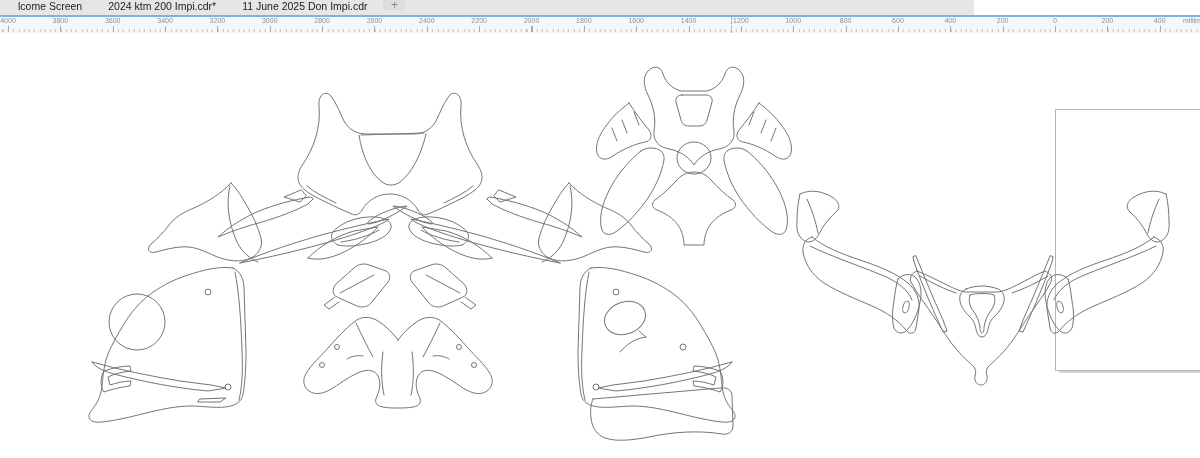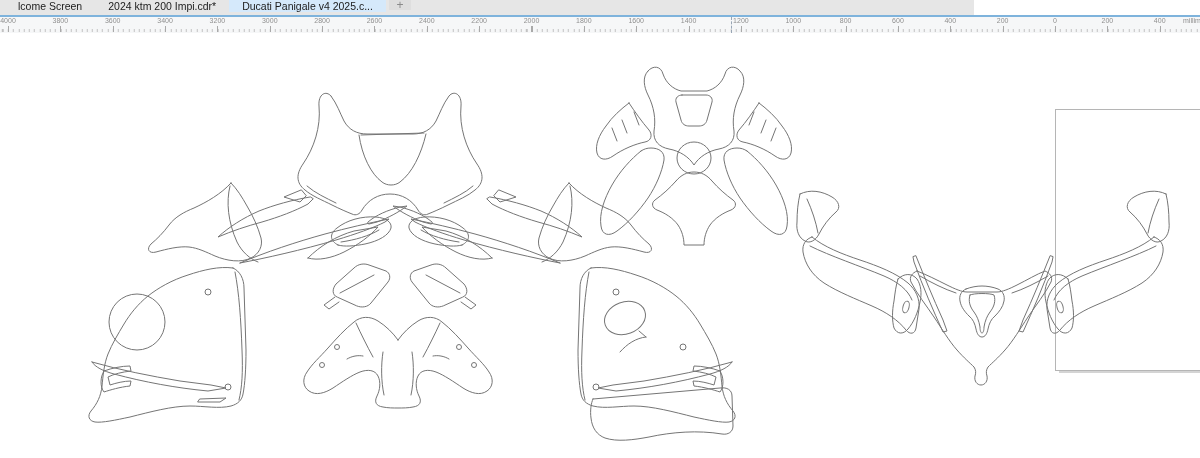--- a/index.html
+++ b/index.html
@@ -43,21 +43,21 @@
   svg.drawing{position:absolute;left:0;top:-33px;width:1200px;height:458px;z-index:2;}
   svg.drawing path{fill:none;stroke:var(--outline);stroke-width:1;stroke-linejoin:round;stroke-linecap:round;}
   svg.drawing ellipse{fill:none;stroke:var(--outline);stroke-width:1;}
 </style>
 </head>
 <body>
 
 <div class="tabbar">
     <div class="tab first">lcome Screen</div>
     <div class="tab">2024 ktm 200 Impi.cdr*</div>
-    <div class="tab active">Ducati Panigale v4 2025.c...</div>
+    <div class="tab">11 June 2025 Don Impi.cdr</div>
     <div class="newtab">
       <span>+</span>
     </div>
   </div>
 <div class="tab-underline"></div>
 
 <div class="ruler">
   <div class="ticks-minor"></div>
   <div class="ticks-major"></div>
   <div class="ruler-cursor" style="left: 731px;"></div>

